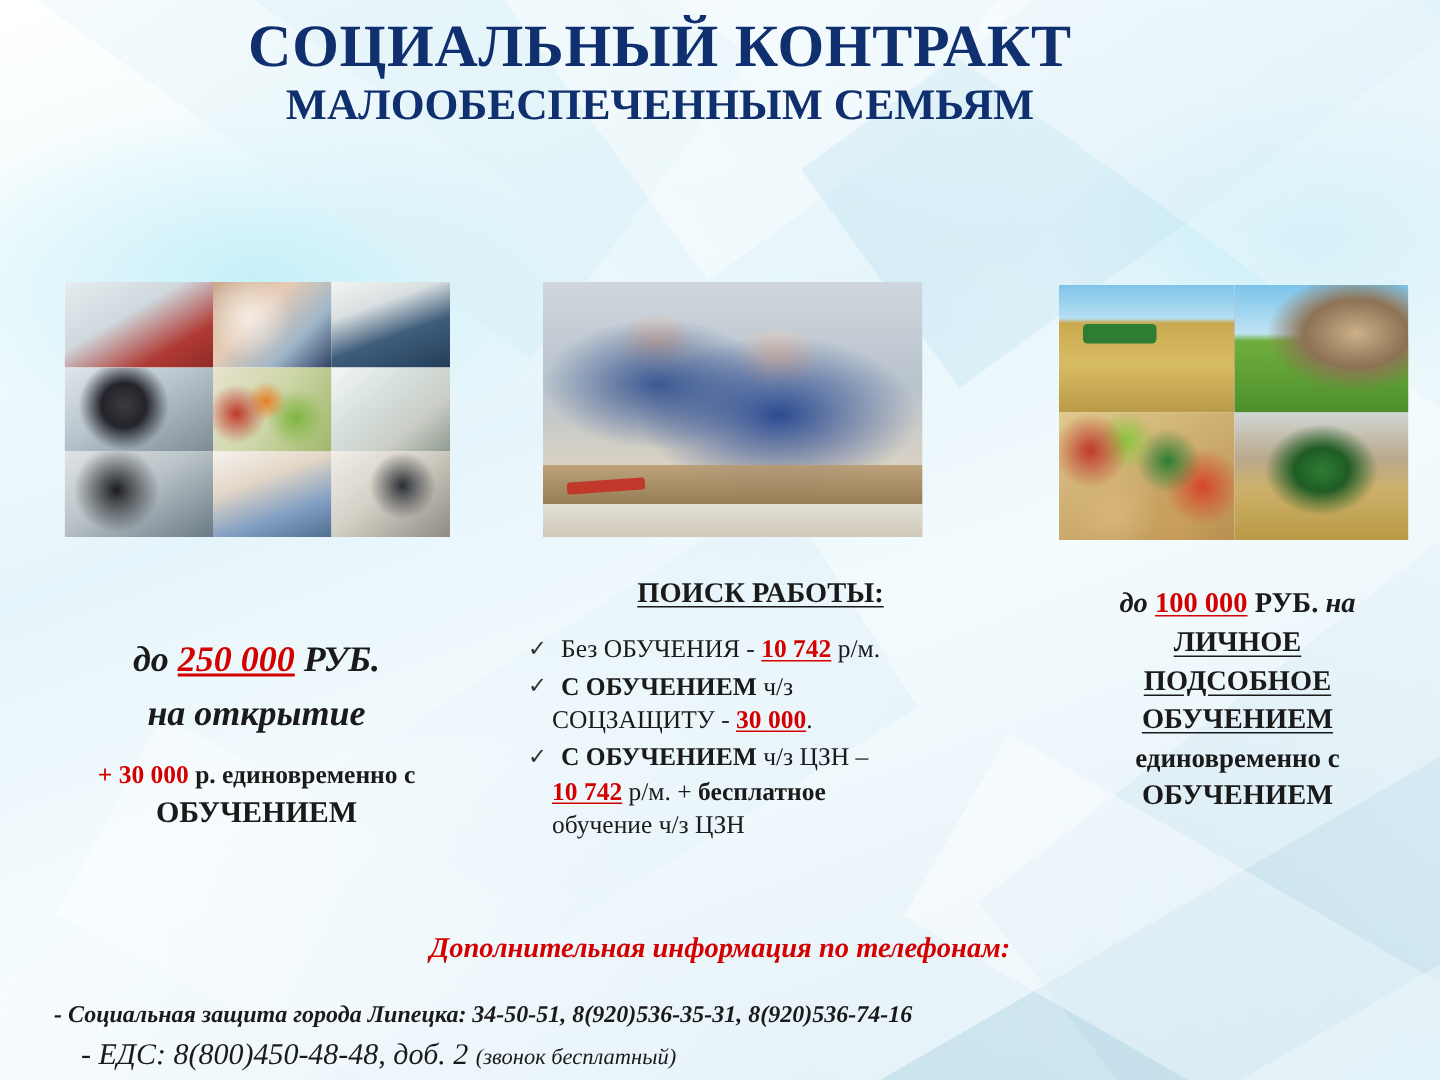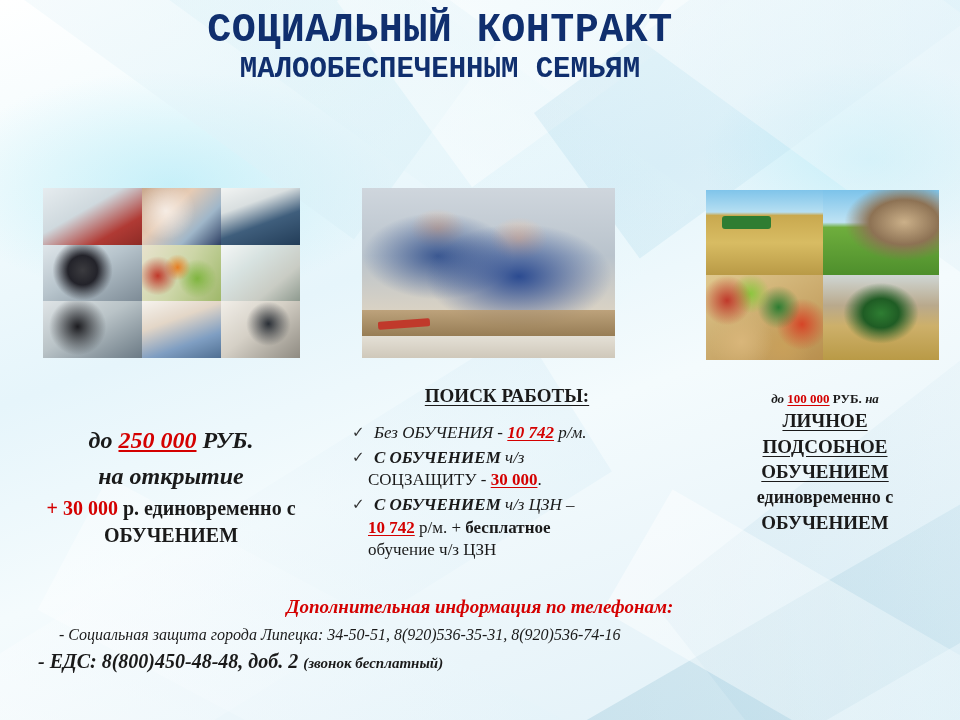--- a/index.html
+++ b/index.html
@@ -24,21 +24,21 @@
   .b5{left:640px;top:30px;width:620px;height:210px;background:linear-gradient(90deg,rgba(255,255,255,.85),rgba(198,229,241,.6));transform:rotate(36deg);}
   .b6{left:-80px;top:500px;width:700px;height:170px;background:linear-gradient(90deg,rgba(255,255,255,.85),rgba(210,234,245,.55));transform:rotate(-32deg);}
   .b7{left:560px;top:560px;width:640px;height:120px;background:linear-gradient(90deg,rgba(140,190,210,.55),rgba(186,221,236,.35));transform:rotate(-30deg);}
   .b8{left:600px;top:620px;width:560px;height:140px;background:linear-gradient(90deg,rgba(255,255,255,.9),rgba(224,243,249,.6));transform:rotate(30deg);}
   .b9{left:40px;top:600px;width:560px;height:150px;background:linear-gradient(90deg,rgba(255,255,255,.7),rgba(222,241,249,.5));transform:rotate(28deg);}
   .b10{left:700px;top:440px;width:420px;height:300px;background:linear-gradient(120deg,rgba(160,203,223,.35),rgba(235,247,251,.2));transform:rotate(-38deg);}
   .cyanglow{position:absolute;left:-60px;top:70px;width:460px;height:230px;background:radial-gradient(ellipse at center,rgba(150,228,244,.45),rgba(150,228,244,0) 70%);}
   .cyanglow2{position:absolute;left:700px;top:60px;width:340px;height:200px;background:radial-gradient(ellipse at center,rgba(145,226,243,.4),rgba(145,226,243,0) 70%);}
 
   
-  .title-wrap{position:absolute;left:0;top:10px;width:880px;text-align:center;z-index:5;font-family:Liberation Mono, monospace;}
+  .title-wrap{position:absolute;left:0;top:10px;width:880px;text-align:center;z-index:5;}
   .t1{font-size:40px;font-weight:bold;color:#102f6e;letter-spacing:.5px;line-height:1.06;}
   .t2{font-size:29px;font-weight:normal;color:#15316e;line-height:1.2;margin-top:2px;}
   .t3{font-size:29px;font-weight:bold;color:#102f6e;line-height:1.2;margin-top:1px;}
 
   
   .photo{position:absolute;overflow:hidden;background:#ffffff;}
   .pL{left:43px;top:188px;width:257px;height:170px;}
   .pC{left:362px;top:188px;width:253px;height:170px;}
   .pR{left:706px;top:190px;width:233px;height:170px;}
 
@@ -108,40 +108,40 @@
   .blkR{left:690px;top:390px;width:270px;text-align:center;font-size:19px;line-height:1.36;}
 
   .red{color:#d40000;}
   .b{font-weight:bold;}
   .i{font-style:italic;}
   .ured{text-decoration:underline;text-decoration-color:#d40000;text-underline-offset:2px;}
 
   .blkL .l1{font-style:italic;font-weight:bold;font-size:24px;text-align:center;}
   .blkL .l2{font-style:italic;font-weight:bold;font-size:24px;margin-top:4px;}
   .blkL .l3{font-weight:bold;font-size:23px;text-decoration:underline;text-underline-offset:3px;margin-top:2px;}
-  .blkL .l4{font-weight:bold;font-size:20px;margin-top:3px;}
+  .blkL .l4{font-weight:bold;font-size:17px;margin-top:14px;}
   .blkL .l5{font-weight:bold;font-size:20px;}
 
   .blkC .head{text-align:center;font-weight:bold;font-size:19px;text-decoration:underline;text-underline-offset:3px;margin-bottom:14px;}
   .bullet{display:flex;align-items:flex-start;gap:7px;margin-top:2px;}
   .chk{flex:0 0 auto;width:15px;font-size:15px;line-height:1.35;color:#333;font-family:"DejaVu Sans",sans-serif;}
-  .btxt{flex:1 1 auto;font-style:italic;}
+  .btxt{flex:1 1 auto;}
   .cont{margin-left:16px;}
 
-  .blkR .r1{font-size:13px;font-weight:bold;}
+  .blkR .r1{font-size:19px;font-weight:bold;}
   .blkR .r2,.blkR .r3,.blkR .r4{font-weight:bold;font-size:19px;text-decoration:underline;text-underline-offset:3px;}
   .blkR .r5{font-weight:bold;font-size:19px;margin-top:1px;}
   .blkR .r6{font-weight:bold;font-size:18px;}
   .blkR .r7{font-weight:bold;font-size:19px;}
 
   
-  .footer{position:absolute;left:0;top:596px;width:960px;z-index:7;}
+  .footer{position:absolute;left:0;top:622px;width:960px;z-index:7;}
   .f1{text-align:center;color:#d40000;font-weight:bold;font-style:italic;font-size:19px;}
-  .f2{margin-top:8px;padding-left:59px;color:#1a1a1a;font-weight:normal;font-style:italic;font-size:16px;}
-  .f3{margin-top:6px;padding-left:38px;color:#1a1a1a;font-weight:bold;font-style:italic;font-size:20px;}
+  .f2{margin-top:24px;padding-left:36px;color:#1a1a1a;font-weight:bold;font-style:italic;font-size:16px;}
+  .f3{margin-top:6px;padding-left:54px;color:#1a1a1a;font-weight:normal;font-style:italic;font-size:20px;}
   .f3 .small{font-size:15px;}
 </style>
 </head>
 <body>
 
 <div id="poster">
 
   <div class="facets">
     <div class="cyanglow"></div>
     <div class="cyanglow2"></div>

